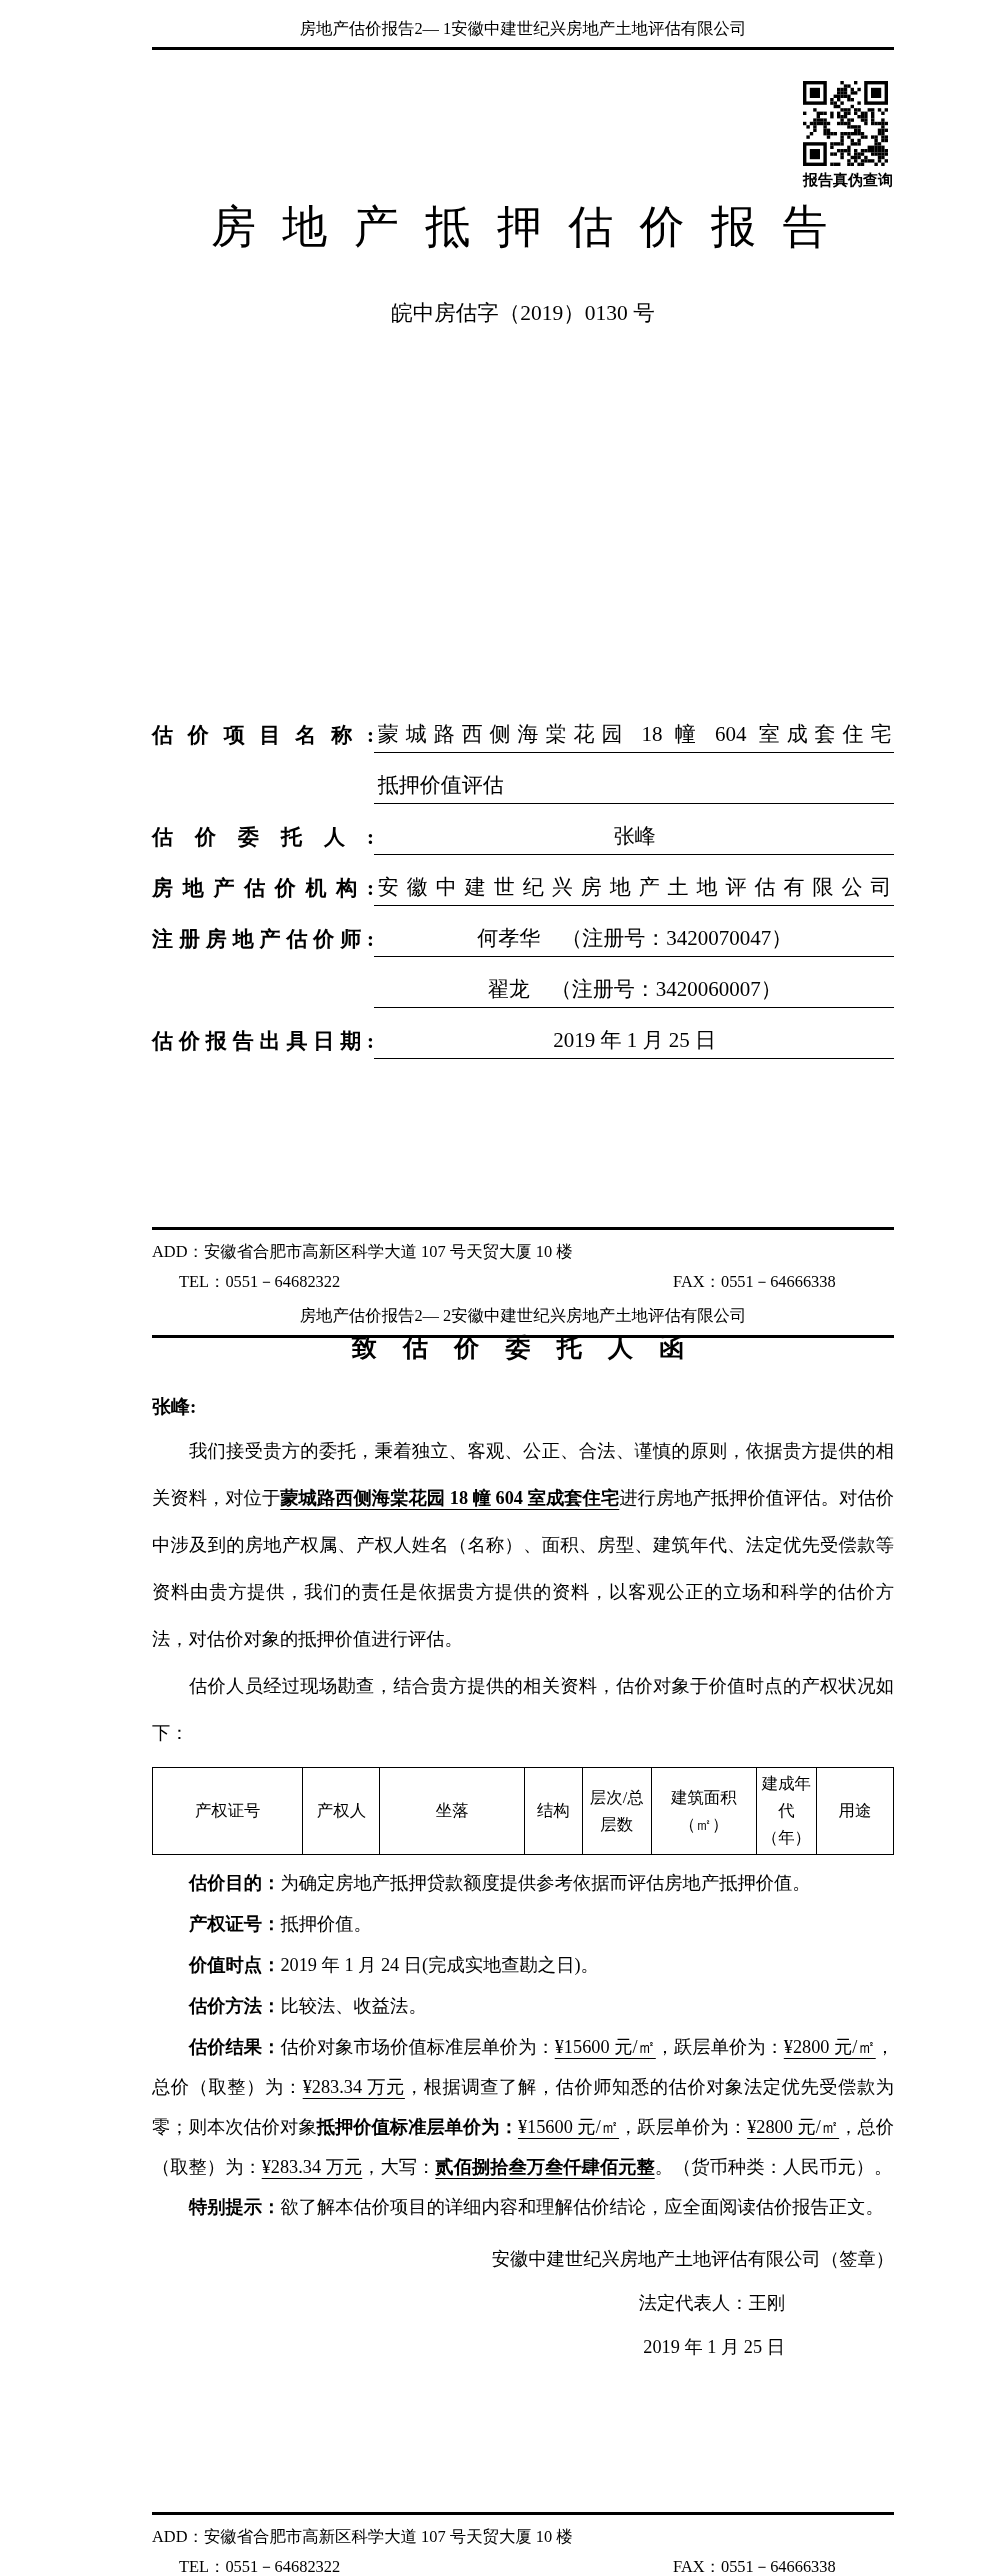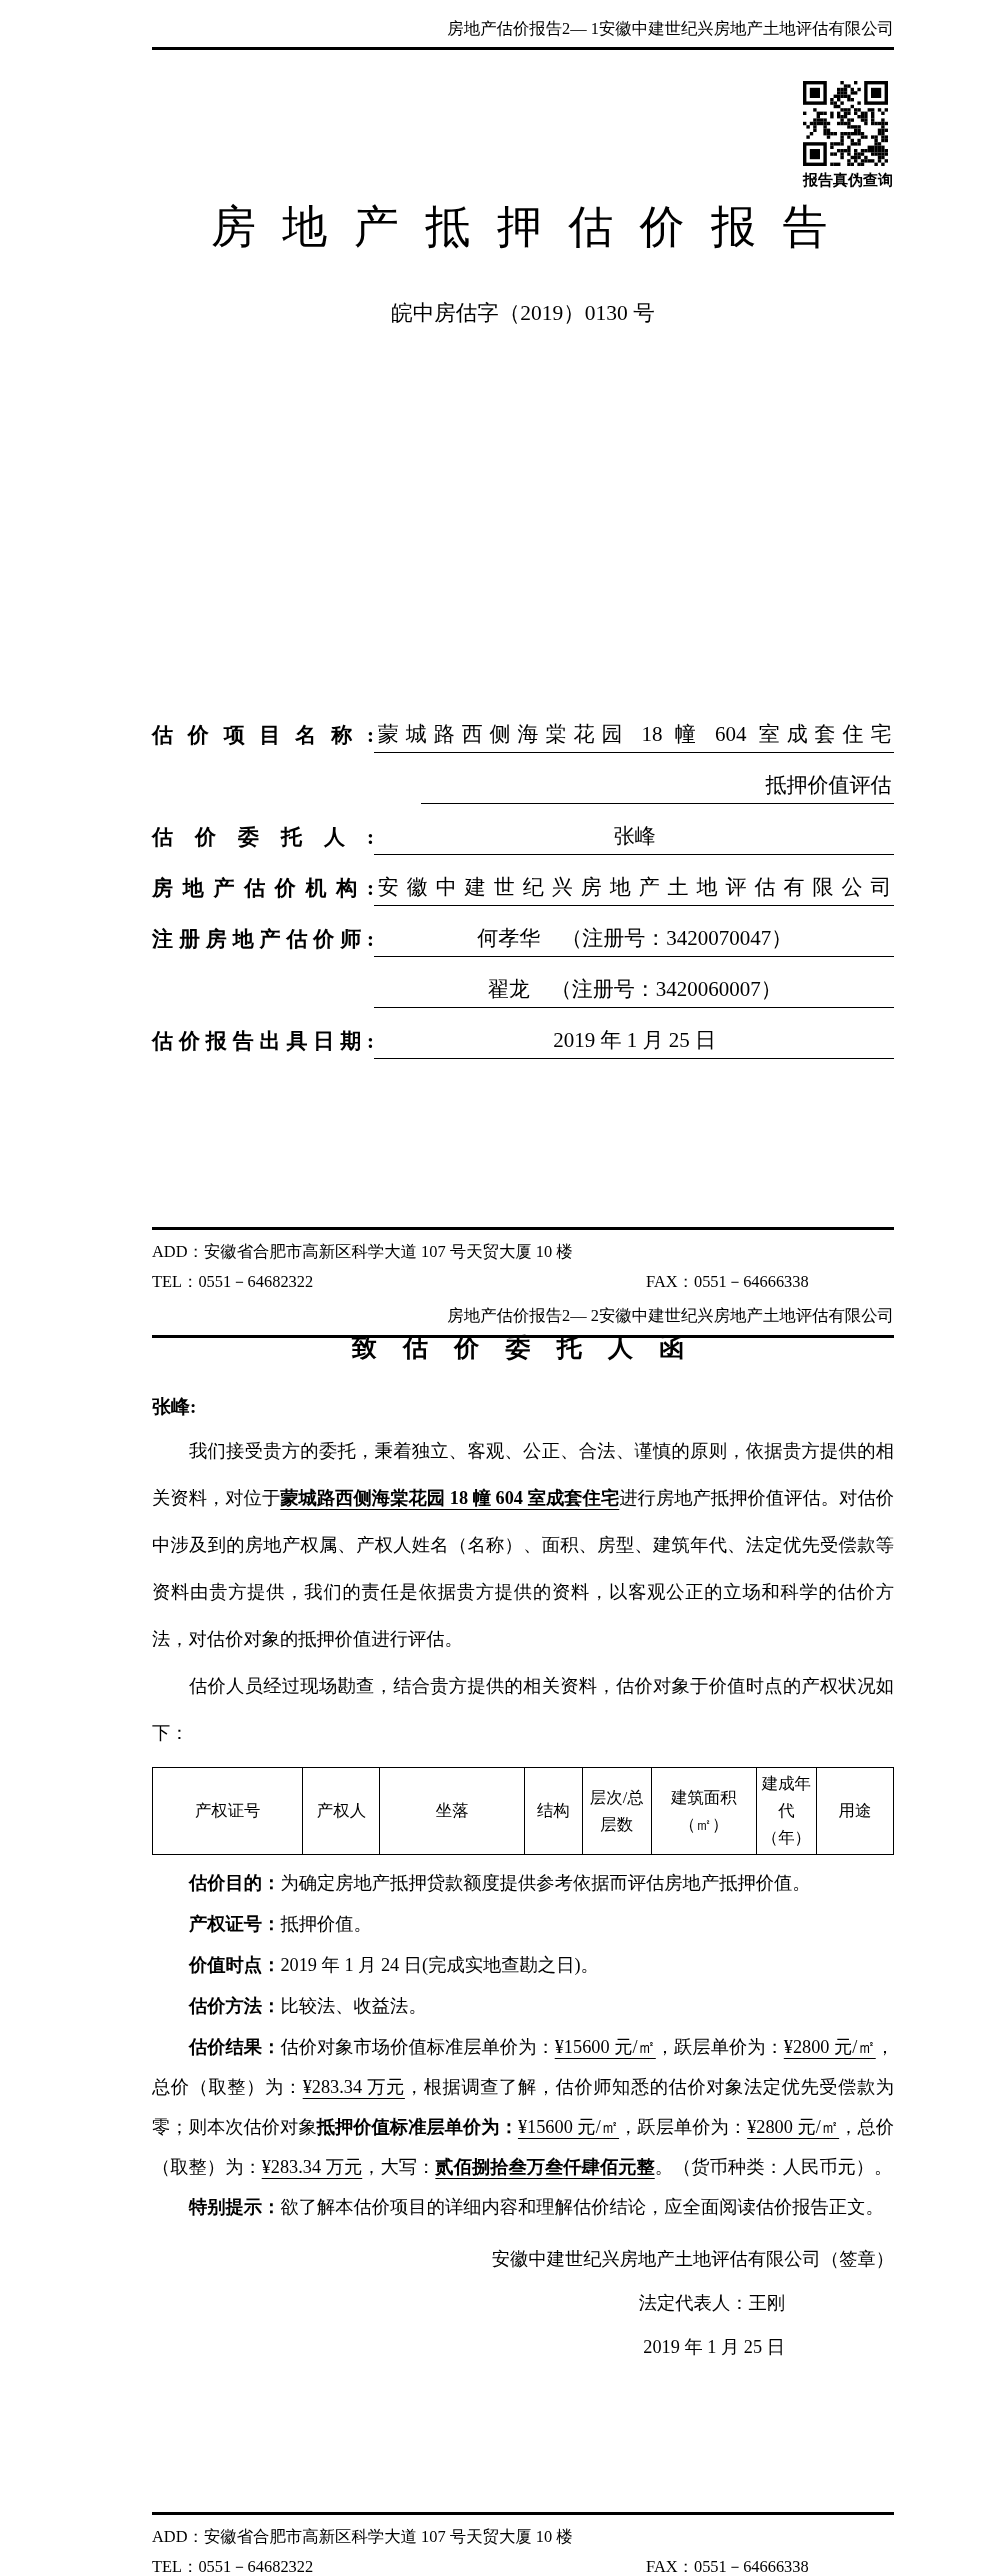--- a/index.html
+++ b/index.html
@@ -2,48 +2,48 @@
 <html style="font-size:10px"><head>
 <meta charset="utf-8">
 <style>
   html,body{margin:0;padding:0;background:#ffffff;color:#000;}
   body{width:1002px;height:2576px;overflow:hidden;
        font-family:"Liberation Serif","DejaVu Serif",serif;}
   .page{position:relative;width:1002px;}
   #page1{height:1299px;}
   #page2{height:1277px;}
 
-  .hdr{position:absolute;left:152px;width:742px;display:flex;justify-content:flex-end;
+  .hdr{position:absolute;left:152px;width:742px;display:flex;justify-content:center;
        align-items:baseline;font-size:16.4px;border-bottom:3.8px solid #000;padding-bottom:7.6px;}
   #page1 .hdr{top:17.7px;}
   #page2 .hdr{top:6.3px;}
   .hdr .c{flex:0 0 auto;}
 
   .qr-wrap{position:absolute;left:803px;top:81px;width:85px;text-align:center;}
   .qr{width:85px;height:85px;display:block;}
   .qr-caption{font-size:15px;font-weight:bold;margin-top:5px;white-space:nowrap;}
 
   .cover-title{position:absolute;top:197px;left:76px;width:894px;text-align:center;
        font-size:45px;font-weight:normal;letter-spacing:7.6px;white-space:nowrap;}
   .doc-no{position:absolute;top:298px;left:152px;width:742px;text-align:center;font-size:21.5px;}
 
   .fields{position:absolute;top:702px;left:152px;width:742px;}
   .field-row{display:flex;height:51px;align-items:flex-end;}
   .field-label{width:222px;flex:none;font-weight:bold;font-size:21px;padding-bottom:3.8px;
        text-align:justify;text-align-last:justify;}
   .field-value{flex:1;border-bottom:1.9px solid #000;font-size:21px;padding:0 2.5px 3.8px 3.8px;white-space:nowrap;}
-  .v-left{text-align:right;margin-left:47px;}
+  .v-left{text-align:left;}
   .v-center{text-align:center;}
   .v-fill{text-align:justify;text-align-last:justify;white-space:normal;}
 
   .ft{position:absolute;left:152px;width:742px;border-top:3.8px solid #000;font-size:16.4px;}
   #page1 .ft{top:1227px;}
   #page2 .ft{top:1213px;}
   .ft-add{margin-top:11.4px;}
-  .ft-row{position:relative;margin-top:7.6px;height:21.5px;}
+  .ft-row{position:relative;margin-top:7.6px;height:21.5px;margin-left:27px;}
   .ft-fax{position:absolute;left:494px;top:0;}
 
   .letter-title{position:absolute;top:32px;left:152px;width:742px;text-align:center;
        font-size:25px;font-weight:bold;letter-spacing:10px;white-space:nowrap;}
   .letter-body{position:absolute;top:95px;left:152px;width:742px;font-size:18.3px;}
   .salutation{font-weight:bold;font-size:19px;line-height:25px;margin-bottom:8.8px;}
   .para{text-align:justify;text-indent:37px;line-height:47px;}
   .para-item{text-align:justify;text-indent:37px;line-height:41px;}
   .para-tight{text-align:justify;text-indent:37px;line-height:40px;}
   .b{font-weight:bold;}

